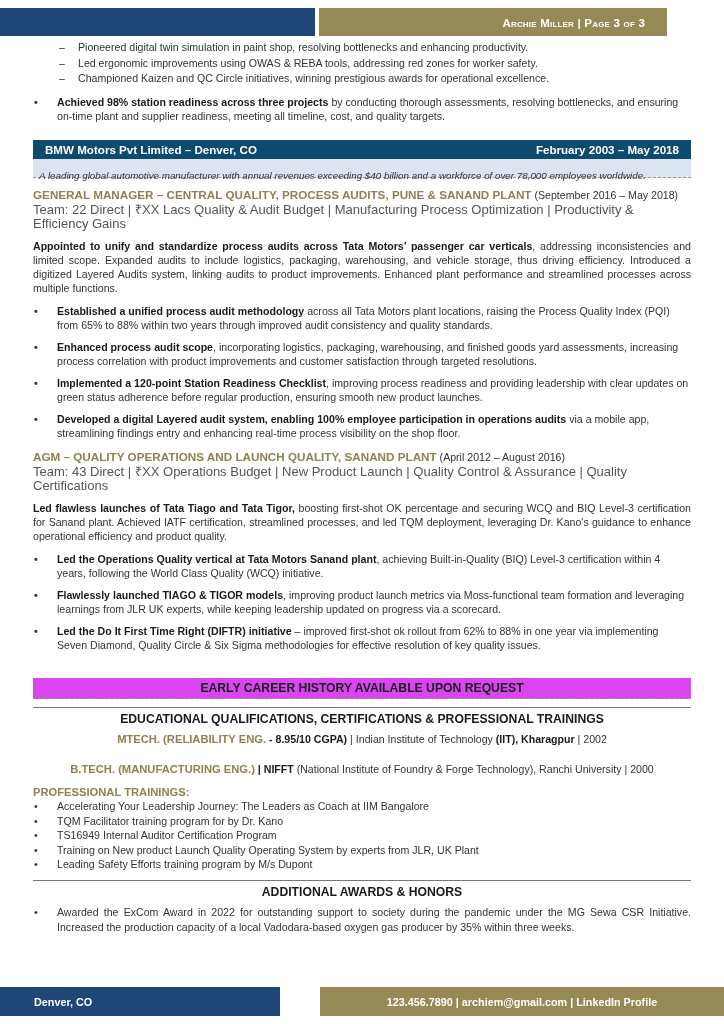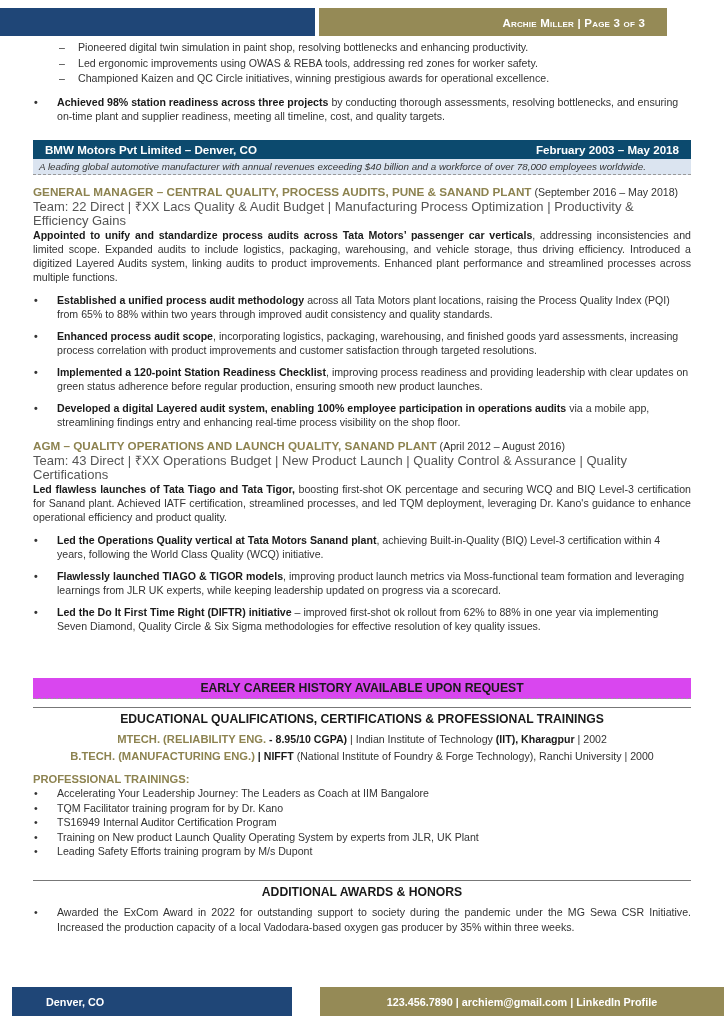--- a/index.html
+++ b/index.html
@@ -6,42 +6,42 @@
   html, body { width: 724px; height: 1024px; background: #ffffff; overflow: hidden; }
   body { position: relative; font-family: "Liberation Sans", sans-serif; color: #333; font-size: 10.6px; line-height: 14px; }
 
   .band { position: absolute; height: 28px; }
   .band.blue { background: #1f4677; }
   .band.gold { background: #958a56; }
   #hdr-blue { left: 0; top: 8px; width: 315px; }
   #hdr-gold { left: 319px; top: 8px; width: 348px; }
   #hdr-gold .hdr-text { position: absolute; right: 22px; top: 8px; color: #fff; font-weight: bold; font-size: 11.5px; letter-spacing: 0.2px; font-variant: small-caps; }
 
-  #ftr-blue { left: 12px; top: 987px; width: 280px; height: 29px; }
+  #ftr-blue { left: 0; top: 987px; width: 280px; height: 29px; }
   #ftr-gold { left: 320px; top: 987px; width: 404px; height: 29px; }
   .ftr-text { color: #fff; font-weight: bold; font-size: 10.8px; position: absolute; top: 8px; }
   #ftr-blue .ftr-text { left: 34px; }
   #ftr-gold .ftr-text { left: 0; right: 0; text-align: center; }
 
   .content { position: absolute; left: 33px; right: 33px; }
 
   .sub-dash { position: relative; padding-left: 45px; margin-bottom: 1.5px; }
   .sub-dash .dash { position: absolute; left: 26px; top: 0; }
 
   .bullet { position: relative; padding-left: 24px; margin-bottom: 8px; }
   .bullet .dot { position: absolute; left: 1px; top: 0; font-weight: bold; }
   b { color: #1a1a1a; }
 
   .company-bar { background: #0c4a6e; color: #fff; font-weight: bold; font-size: 11.6px; height: 19px; line-height: 19px; padding: 0 12px; display: flex; justify-content: space-between; }
-  .company-desc { background: #dbe4f0; font-style: italic; font-size: 9.8px; color: #333; height: 16px; line-height: 16px; padding: 0 6px; border-bottom: 1px dashed #999; }
+  .company-desc { background: #dbe4f0; font-style: italic; font-size: 9.8px; color: #333; height: 16px; line-height: 16px; padding: 9px 6px; border-bottom: 1px dashed #999; }
 
   .role-title { color: #8d8350; font-weight: bold; font-size: 11.7px; margin-top: 10px; }
   .role-title .dates { color: #333; font-weight: normal; font-size: 10.6px; }
   .team-line { color: #555; font-size: 13px; margin-top: 1px; }
-  .summary { text-align: justify; margin-bottom: 9px; }
+  .summary { text-align: justify; margin-top: 8px; margin-bottom: 9px; }
 
   .early-bar { background: #d946ef; height: 21px; line-height: 21px; text-align: center; font-weight: bold; font-size: 12.2px; color: #1a1a1a; border-bottom: 1px dashed #999; }
   .rule { border-top: 1.5px solid #777; }
   .section-title { text-align: center; font-weight: bold; font-size: 12.2px; color: #1a1a1a; }
 
   .edu-line { text-align: center; font-size: 10.6px; }
   .edu-line .deg { color: #8d8350; font-weight: bold; font-size: 11.2px; }
   .gold-head { color: #8d8350; font-weight: bold; font-size: 11.2px; }
 
   .train-item { position: relative; padding-left: 24px; line-height: 14.5px; }
@@ -87,21 +87,21 @@
 </div>
 
 <div class="content" style="top:678px;">
   <div class="early-bar">EARLY CAREER HISTORY AVAILABLE UPON REQUEST</div>
 </div>
 
 <div class="content" style="top:707px;">
   <div class="rule"></div>
   <div class="section-title" style="margin-top:4px;">EDUCATIONAL QUALIFICATIONS, CERTIFICATIONS &amp; PROFESSIONAL TRAININGS</div>
   <div class="edu-line" style="margin-top:6px;"><span class="deg">MTECH. (RELIABILITY ENG.</span><b> - 8.95/10 CGPA)</b><span> | Indian Institute of Technology </span><b>(IIT), Kharagpur</b><span> | 2002</span></div>
-  <div class="edu-line" style="margin-top:3px;"><span class="deg">B.TECH. (MANUFACTURING ENG.)</span><b> | NIFFT</b><span> (National Institute of Foundry &amp; Forge Technology), Ranchi University | 2000</span></div>
+  <div class="edu-line" style="margin-top:16px;"><span class="deg">B.TECH. (MANUFACTURING ENG.)</span><b> | NIFFT</b><span> (National Institute of Foundry &amp; Forge Technology), Ranchi University | 2000</span></div>
   <div class="gold-head" style="margin-top:9px;">PROFESSIONAL TRAININGS:</div>
   <div class="train-item"><span class="dot">•</span><span>Accelerating Your Leadership Journey: The Leaders as Coach at IIM Bangalore</span></div>
   <div class="train-item"><span class="dot">•</span><span>TQM Facilitator training program for by Dr. Kano</span></div>
   <div class="train-item"><span class="dot">•</span><span>TS16949 Internal Auditor Certification Program</span></div>
   <div class="train-item"><span class="dot">•</span><span>Training on New product Launch Quality Operating System by experts from JLR, UK Plant</span></div>
   <div class="train-item"><span class="dot">•</span><span>Leading Safety Efforts training program by M/s Dupont</span></div>
 </div>
 
 <div class="content" style="top:880px;">
   <div class="rule"></div>

